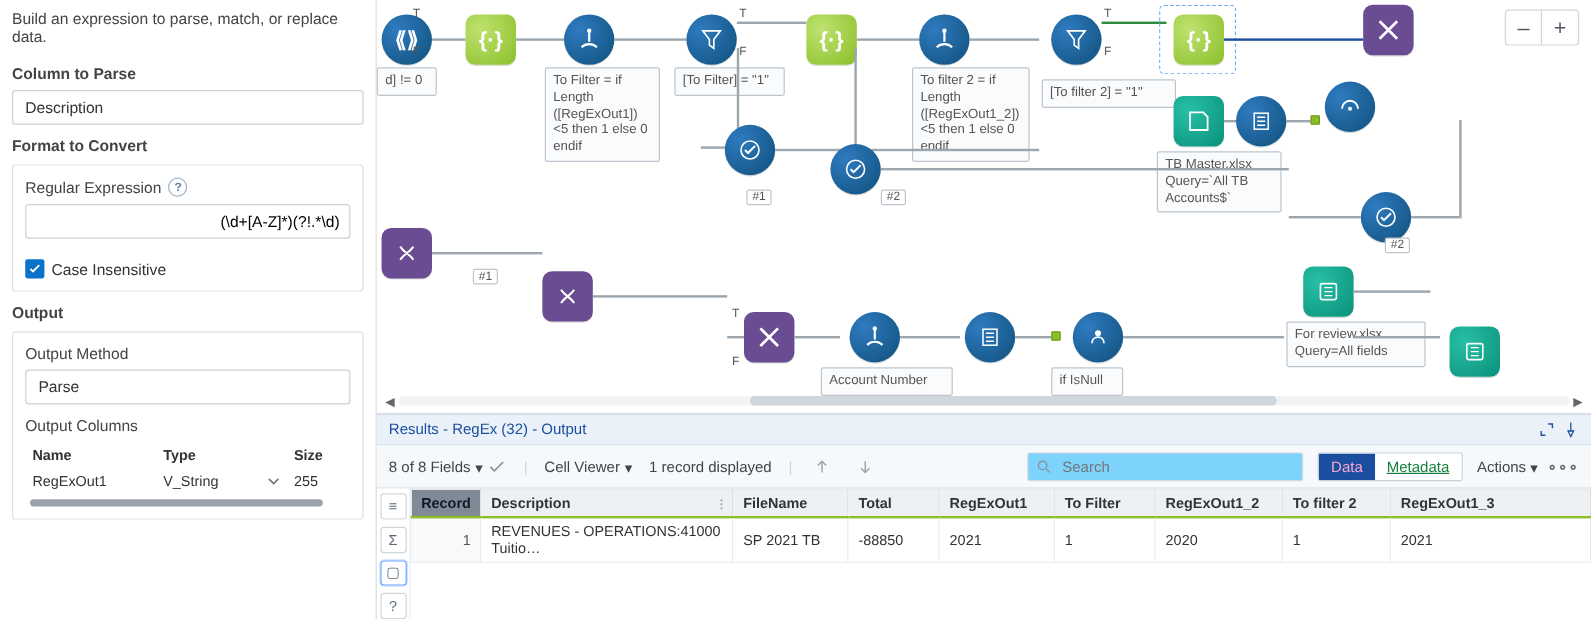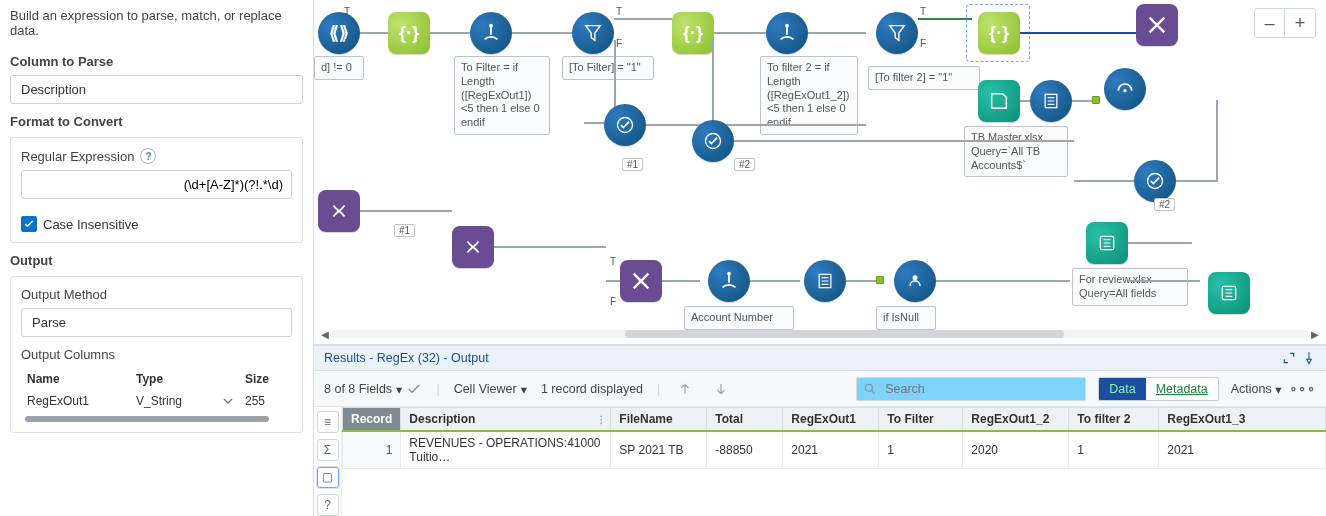--- a/index.html
+++ b/index.html
@@ -56,32 +56,32 @@
   .pin-icons { display:flex; gap:6px; color:#1b4e9e;}
   .toolbar { background:#f6f9fc; height:36px; display:flex; align-items:center; gap:12px; padding:0 10px; border-bottom:1px solid #e1e7ec; font-size:12.5px; color:#444;}
   .tb-left { display:flex; align-items:center; gap:14px;}
   .tb-middle { flex:1; display:flex; align-items:center; gap:14px;}
   .arrow-btn { width:22px; height:22px; display:flex; align-items:center; justify-content:center; color:#8a939b;}
   .search-box { width:230px; border:1px solid #d4dae0; border-radius:2px; height:24px; display:flex; align-items:center; padding:0 6px; background:#7dd3fc; gap:6px;}
   .search-box svg { width:14px; height:14px; color:#8a939b;}
   .search-box input { border:none; outline:none; flex:1; font-size:12.5px; background:transparent;}
   .seg { display:flex; border:1px solid #c6d0d9; border-radius:2px; overflow:hidden;}
   .seg .opt { padding:4px 10px; font-size:12.5px;}
-  .seg .opt.active { background:#1b4e9e; color:#86efac;}
+  .seg .opt.active { background:#1b4e9e; color:#f9a8d4;}
   .seg .opt.inactive { background:#fff; color:#15803d;text-decoration:underline; }
   .actions { display:flex; align-items:center; gap:8px;}
   .dots { letter-spacing:1px; font-weight:bold; color:#666;}
   .left-tool-col { width:28px; display:flex; flex-direction:column; align-items:center; gap:6px; padding-top:4px; border-right:1px solid #eceff2;}
   .tool-ic { width:22px; height:22px; border:1px solid #cfd7de; border-radius:3px; display:flex; align-items:center; justify-content:center; color:#5a6b7b; font-size:12px;}
   .tool-ic.sel { border-color:#6da6ff; box-shadow:0 0 0 1px #cfe1ff;}
   .grid-wrap { display:flex; flex:1; min-height:0;}
   .grid { flex:1; overflow:auto; }
   .grid table { border-collapse:collapse; width:100%; font-size:12px;}
   .grid th { background:#eef1f3; border:1px solid #d9dee2; padding:4px 8px; text-align:left; font-weight:600; color:#333; position:relative;}
-  .grid th.record { background:#7f8a94; color:#ffffff; width:58px;margin-left:16px;}
+  .grid th.record { background:#7f8a94; color:#0f172a; width:58px;margin-left:16px;}
   .grid td { border:1px solid #e8ecef; padding:4px 8px; color:#333; height:22px;}
   .grid td.rownum { text-align:right; color:#555; width:58px; background:#f8f9fa;}
   .green-underline td, .green-underline th { border-bottom:2px solid #8abf2a !important;}
   .th-drag { position:absolute; right:4px; top:6px; font-size:10px; color:#9aa3ab;}
   .chevd { display:inline-block; transform:translateY(1px);}
   svg { display:block;}
 </style>
 </head>
 <body>
 

